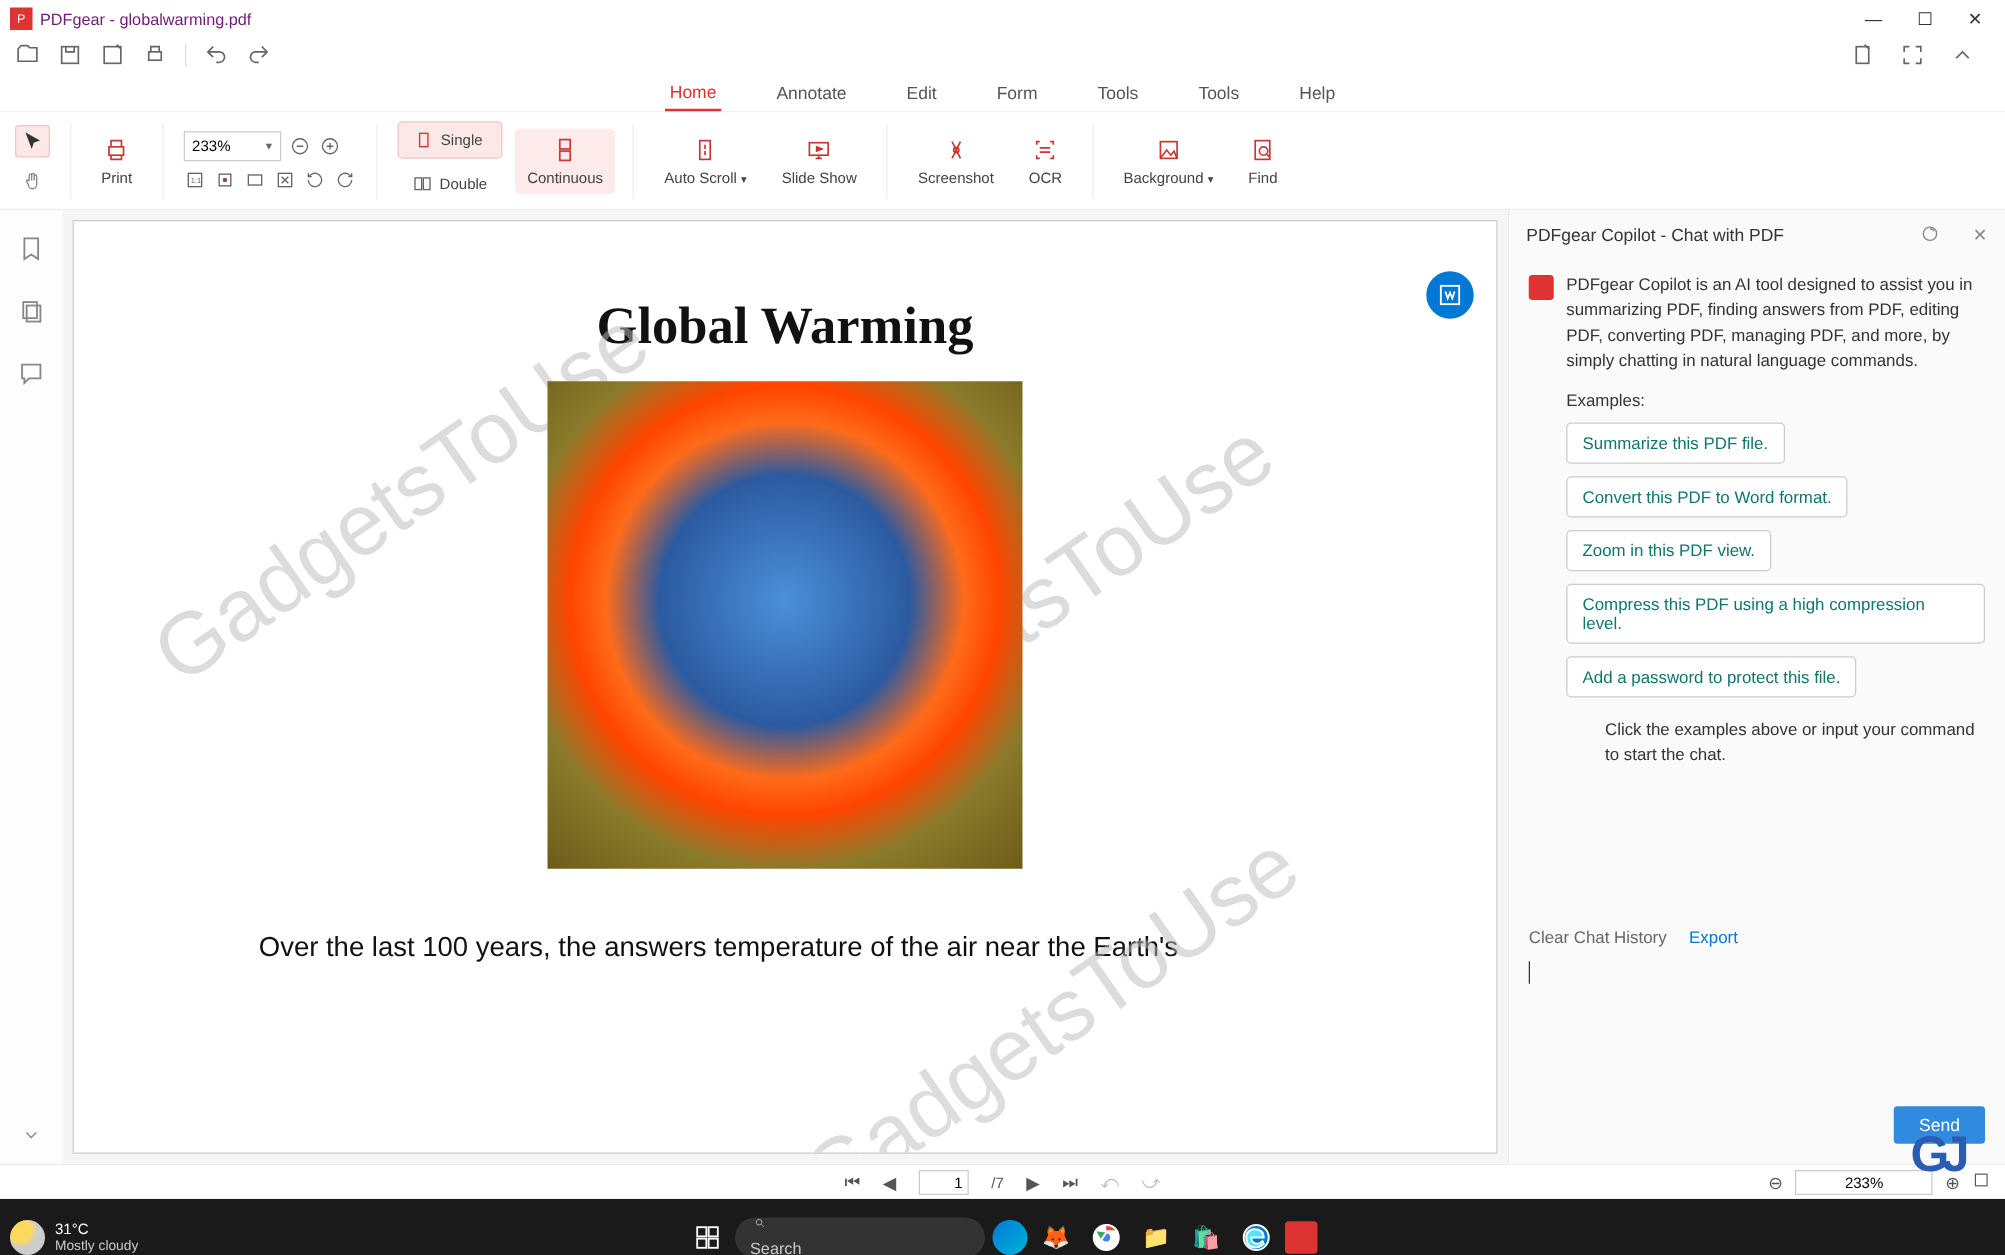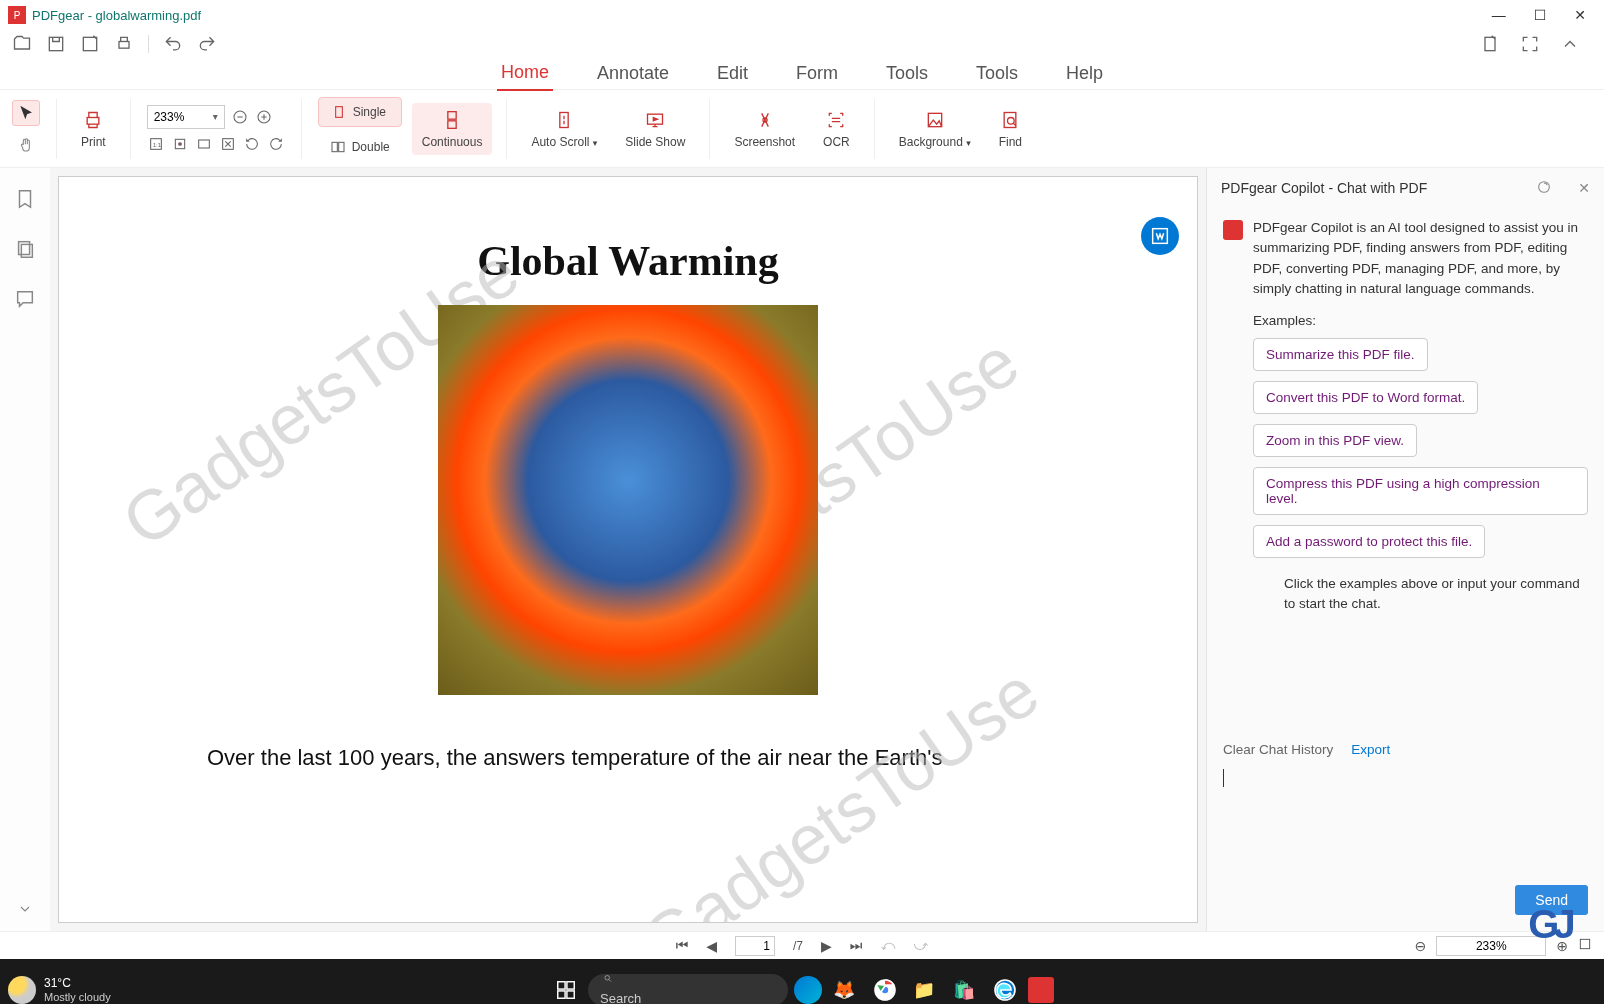--- a/index.html
+++ b/index.html
@@ -1,33 +1,33 @@
 <!DOCTYPE html>
 <html><head>
 <meta charset="utf-8">
 <style>
 * { margin: 0; padding: 0; box-sizing: border-box; font-family: 'Segoe UI', Tahoma, sans-serif; }
 body { width: 1604px; height: 1004px; background: #fff; overflow: hidden; position: relative; }
 
 
 .titlebar { height: 30px; background: #fff; display: flex; align-items: center; padding: 0 8px; }
 .titlebar .app-icon { width: 18px; height: 18px; background: #d33; margin-right: 6px; display: flex; align-items: center; justify-content: center; color: #fff; font-size: 10px; }
-.titlebar .title { font-size: 13px; color: #0f766e; }
+.titlebar .title { font-size: 13px; color: #701a75; }
 .titlebar .win-controls { margin-left: auto; display: flex; gap: 28px; padding-right: 10px; }
 .titlebar .win-controls span { cursor: pointer; font-size: 14px; color: #333; }
 
 
 .quickbar { height: 28px; background: #fff; display: flex; align-items: center; padding: 0 12px; gap: 14px; }
 .quickbar .qa-icon { width: 20px; height: 20px; display: flex; align-items: center; justify-content: center; color: #666; cursor: pointer; }
 .quickbar .qa-sep { width: 1px; height: 18px; background: #ddd; }
 .quickbar .right-controls { margin-left: auto; display: flex; gap: 20px; align-items: center; padding-right: 12px; }
 
 
 .tabmenu { height: 32px; background: #fff; display: flex; align-items: center; justify-content: center; gap: 40px; border-bottom: 1px solid #eee; }
-.tabmenu .tab { font-size: 18px; color: #555; cursor: pointer; padding: 6px 4px; }
+.tabmenu .tab { font-size: 14px; color: #555; cursor: pointer; padding: 6px 4px; }
 .tabmenu .tab.active { color: #d33; border-bottom: 2px solid #d33; }
 
 
 .ribbon { height: 78px; background: #fff; display: flex; align-items: center; padding: 0 10px; gap: 8px; border-bottom: 1px solid #eee; }
 .ribbon-two-row { display: flex; flex-direction: column; gap: 6px; padding: 4px 2px; }
 .ribbon-icon { width: 22px; height: 22px; display: flex; align-items: center; justify-content: center; color: #c33; }
 .ribbon-icon svg { width: 20px; height: 20px; }
 .ribbon-label { font-size: 12px; color: #444; text-align: center; }
 .ribbon-sep { width: 1px; height: 60px; background: #eee; margin: 0 6px; }
 .ribbon-btn { display: flex; flex-direction: column; align-items: center; gap: 4px; padding: 6px 10px; cursor: pointer; border-radius: 4px; }
@@ -67,21 +67,21 @@
 .copilot { width: 398px; background: #fafafa; border-left: 1px solid #e5e5e5; display: flex; flex-direction: column; }
 .copilot-header { height: 40px; display: flex; align-items: center; padding: 0 14px; font-size: 14px; color: #333; gap: 26px; }
 .copilot-header .cp-spacer { flex: 1; }
 .copilot-header .cp-icon { color: #888; cursor: pointer; }
 .copilot-body { flex: 1; padding: 10px 16px; overflow-y: auto; }
 .copilot-msg { display: flex; gap: 10px; margin-bottom: 14px; }
 .copilot-msg .bot-icon { width: 20px; height: 20px; background: #d33; border-radius: 3px; flex-shrink: 0; margin-top: 2px; }
 .copilot-msg .msg-text { font-size: 13.5px; color: #333; line-height: 1.5; }
 .copilot-examples { margin-left: 30px; }
 .copilot-examples .ex-label { font-size: 13.5px; color: #333; margin-bottom: 10px; }
-.copilot-examples .ex-btn { display: inline-block; border: 1px solid #ccc; background: #fff; border-radius: 4px; padding: 8px 12px; font-size: 13.5px; color: #701a75; margin-bottom: 10px; cursor: pointer; }
+.copilot-examples .ex-btn { display: inline-block; border: 1px solid #ccc; background: #fff; border-radius: 4px; padding: 8px 12px; font-size: 13.5px; color: #0f766e; margin-bottom: 10px; cursor: pointer; }
 .copilot-examples .ex-hint { font-size: 13.5px; color: #333; margin-top: 6px; line-height: 1.5; margin-left: 31px; }
 .copilot-footer { padding: 10px 16px 16px 16px; }
 .copilot-footer .footer-links { display: flex; gap: 18px; font-size: 13.5px; margin-bottom: 8px; }
 .copilot-footer .footer-links .link-gray { color: #666; cursor: pointer; }
 .copilot-footer .footer-links .link-blue { color: #0078d4; cursor: pointer; }
 .copilot-send { float: right; background: #2f8ae0; color: #fff; border: none; padding: 7px 20px; border-radius: 3px; font-size: 14px; cursor: pointer; }
 .cursor-line { border-left: 1px solid #333; height: 18px; display: inline-block; }
 
 
 .bottombar { height: 28px; background: #fff; border-top: 1px solid #eee; display: flex; align-items: center; justify-content: center; gap: 18px; position: relative; }

